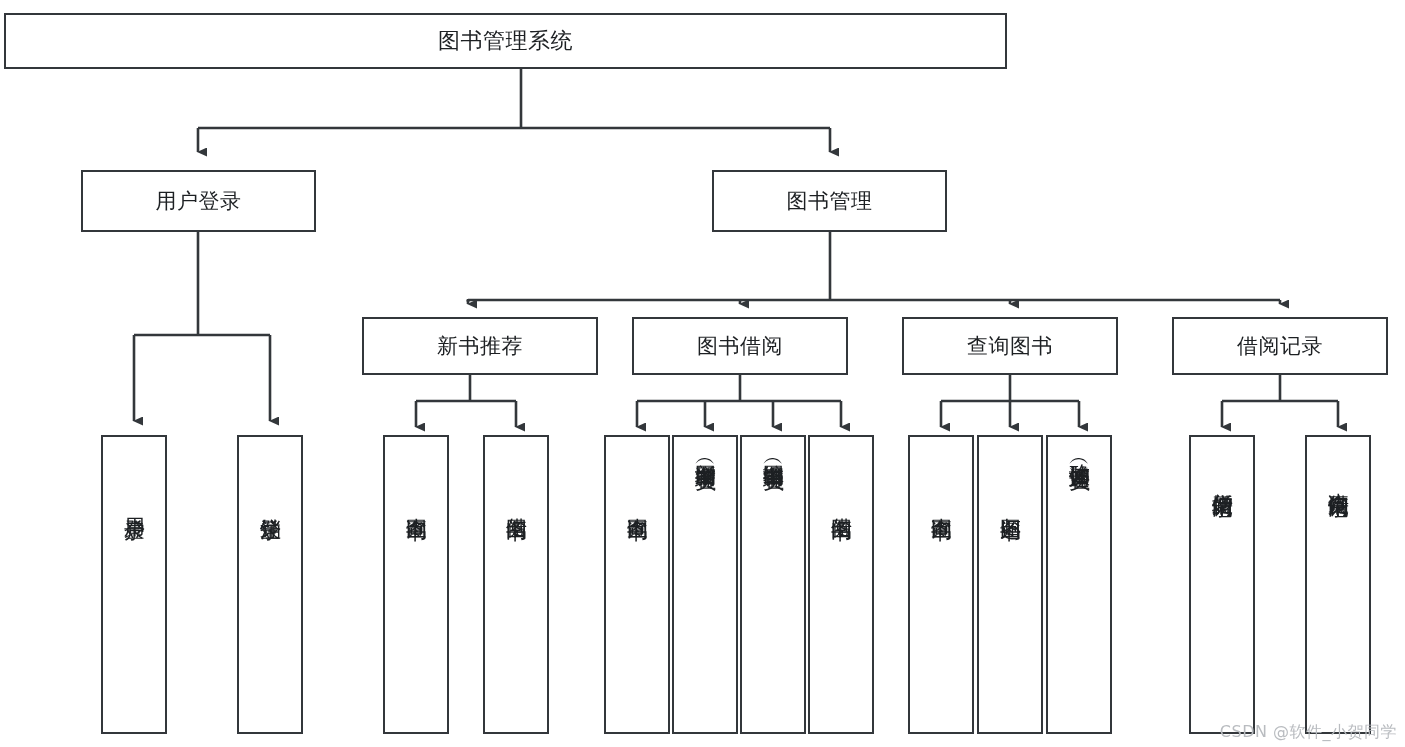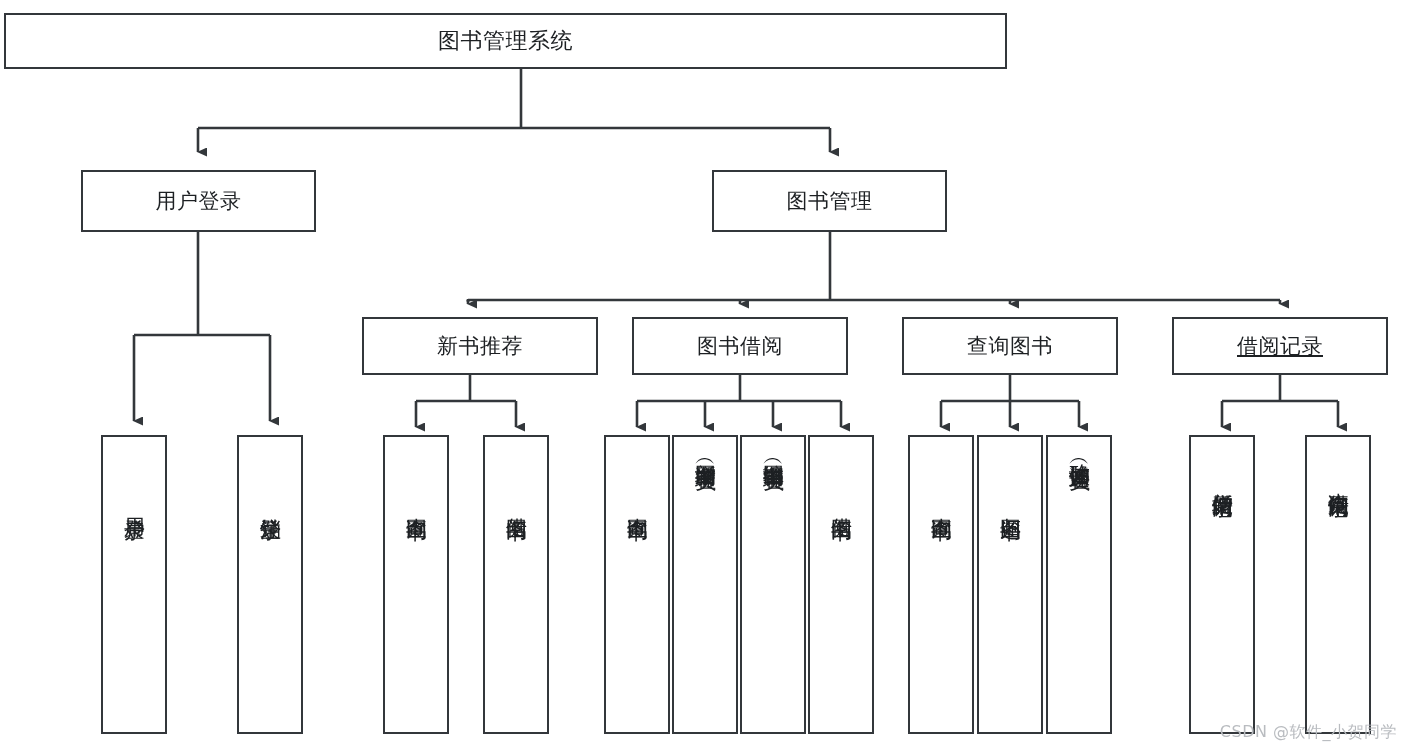--- a/index.html
+++ b/index.html
@@ -148,21 +148,21 @@
 
   <div class="node horiz" style="left:362px; top:317px; width:236px; height:58px;">
     <span class="node-label">新书推荐</span>
   </div>
   <div class="node horiz" style="left:632px; top:317px; width:216px; height:58px;">
     <span class="node-label">图书借阅</span>
   </div>
   <div class="node horiz" style="left:902px; top:317px; width:216px; height:58px;">
     <span class="node-label">查询图书</span>
   </div>
-  <div class="node horiz" style="left:1172px; top:317px; width:216px; height:58px;text-decoration:underline;">
+  <div class="node horiz" style="left:1172px; top:317px; width:216px; height:58px;">
     <span class="node-label">借阅记录</span>
   </div>
 
   <div class="node vert" style="left:101px; top:435px; width:66px; height:299px; padding-top:64px;">
     <span class="node-label">用户登录</span>
   </div>
   <div class="node vert" style="left:237px; top:435px; width:66px; height:299px; padding-top:64px;">
     <span class="node-label">注销登录</span>
   </div>
 

